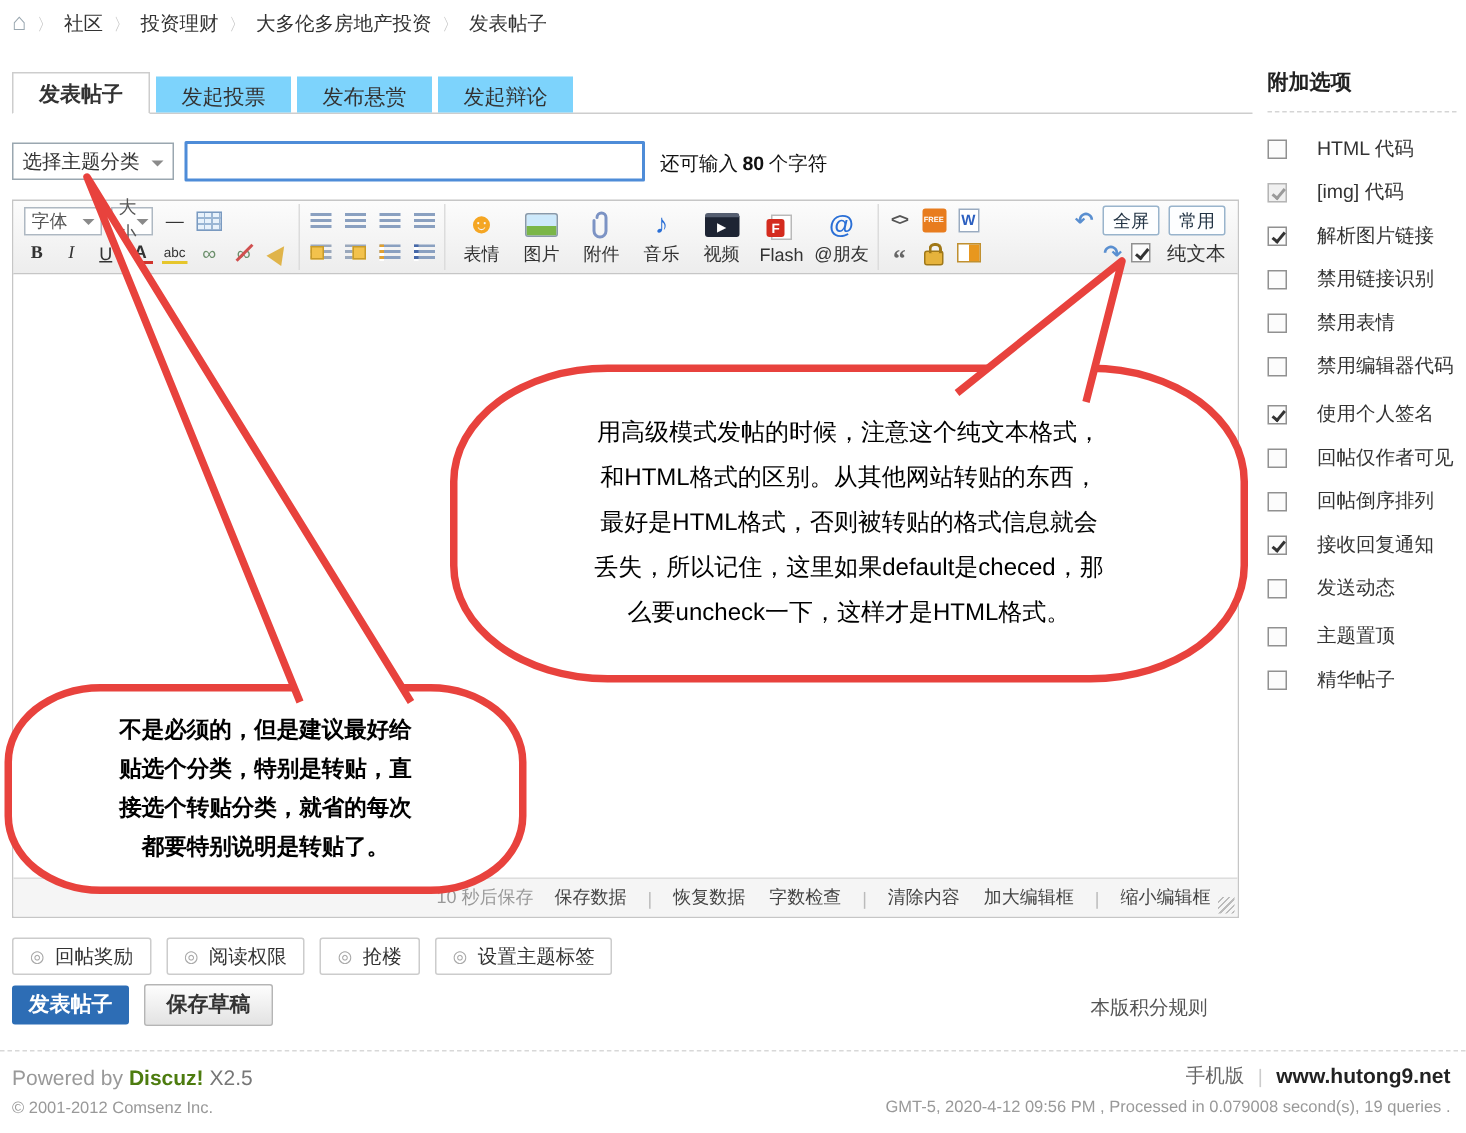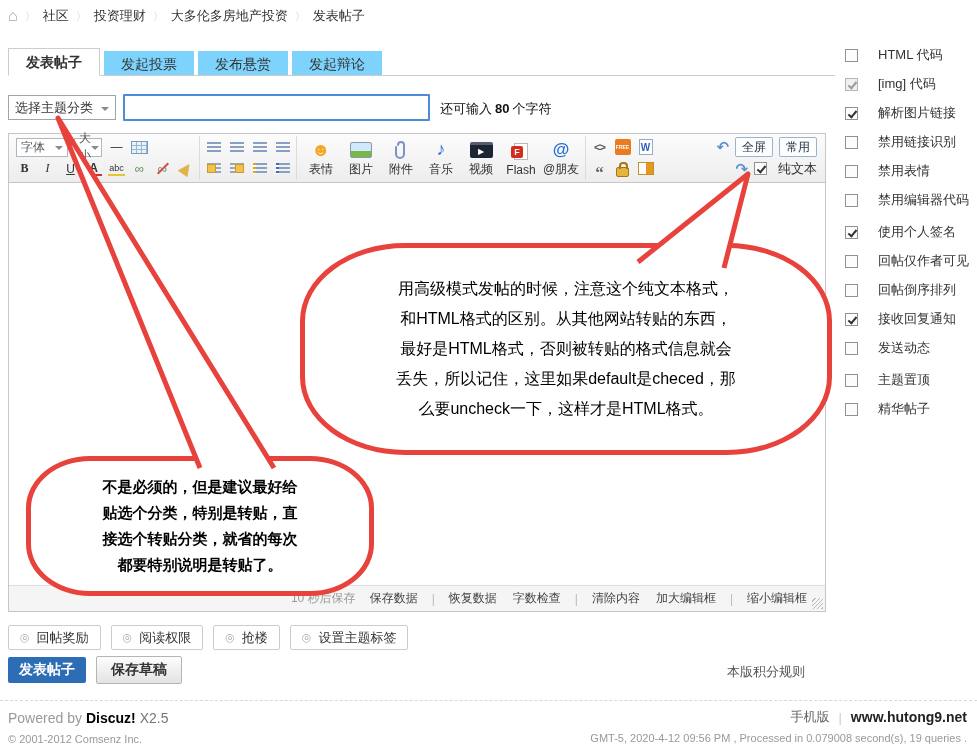--- a/index.html
+++ b/index.html
@@ -107,33 +107,33 @@
 
   
   .sidebar { position: absolute; left: 845px; top: 46px; width: 126px; }
   .sb-title { font-size: 14px; font-weight: bold; color: #222; padding-bottom: 10px; border-bottom: 1px dashed #d5d5d5; margin-bottom: 15px; }
   .opt { display: flex; align-items: center; gap: 20px; margin-bottom: 11px; font-size: 13px; color: #333; cursor: pointer; }
   .opt.gap { margin-top: 14px; }
 
   
   .footer-sep { position: absolute; left: 0; top: 700px; width: 977px; border-top: 1px dashed #d8d8d8; }
   .f-left1 { position: absolute; left: 8px; top: 710px; font-size: 14px; color: #999; }
-  .f-left1 b { color: #000000; margin: 15px 4px; }
+  .f-left1 b { color: #4d7c0f; margin: 15px 4px; }
   .f-left1 .ver { color: #777; }
   .f-left2 { position: absolute; left: 8px; top: 733px; font-size: 11px; color: #999; }
   .f-right1 { position: absolute; right: 10px; top: 708px; font-size: 13px; color: #666; display: flex; align-items: center; gap: 9px; }
   .f-right1 .site { font-weight: bold; color: #222; font-size: 14px; }
   .f-right1 .vsep { color: #ccc; }
   .f-right2 { position: absolute; right: 10px; top: 732px; font-size: 11px; color: #999; }
 
   
   .bubble { position: absolute; background: #fff; border: 5px solid var(--accent-red); z-index: 4; display: flex; align-items: center; justify-content: center; }
   .bubble-right { left: 300px; top: 243px; width: 532px; height: 212px; border-radius: 105px / 78px; }
   .bubble-right .bubble-text { font-size: 16px; line-height: 30px; text-align: center; color: #000; white-space: pre-line; }
-  .bubble-left { left: 26px; top: 456px; width: 348px; height: 140px; border-radius: 64px / 52px; }
+  .bubble-left { left: 3px; top: 456px; width: 348px; height: 140px; border-radius: 64px / 52px; }
   .bubble-left .bubble-text { font-weight: bold; font-size: 15px; line-height: 26px; text-align: center; color: #000; white-space: pre-line; }
   .tails { position: absolute; left: 0; top: 0; width: 977px; height: 755px; z-index: 5; pointer-events: none; }
   .tail { fill: #fff; stroke: var(--accent-red); stroke-width: 5; stroke-linejoin: round; }
 </style>
 </head>
 <body>
 
 <div class="breadcrumb">
   <span class="home">⌂</span>
   <span class="sep">〉</span>
@@ -339,20 +339,21 @@
     <span class="dot">◎</span>
     <span>设置主题标签</span>
   </div>
 </div>
 
 <button class="post-btn">发表帖子</button>
 <button class="draft-btn">保存草稿</button>
 <a class="rules">本版积分规则</a>
 
 <div class="sidebar">
+  <div class="sb-title">附加选项</div>
 
   <div class="opt">
     <span class="cb"></span>
     <span>HTML 代码</span>
   </div>
   <div class="opt">
     <span class="cb on dis"></span>
     <span>[img] 代码</span>
   </div>
   <div class="opt">

